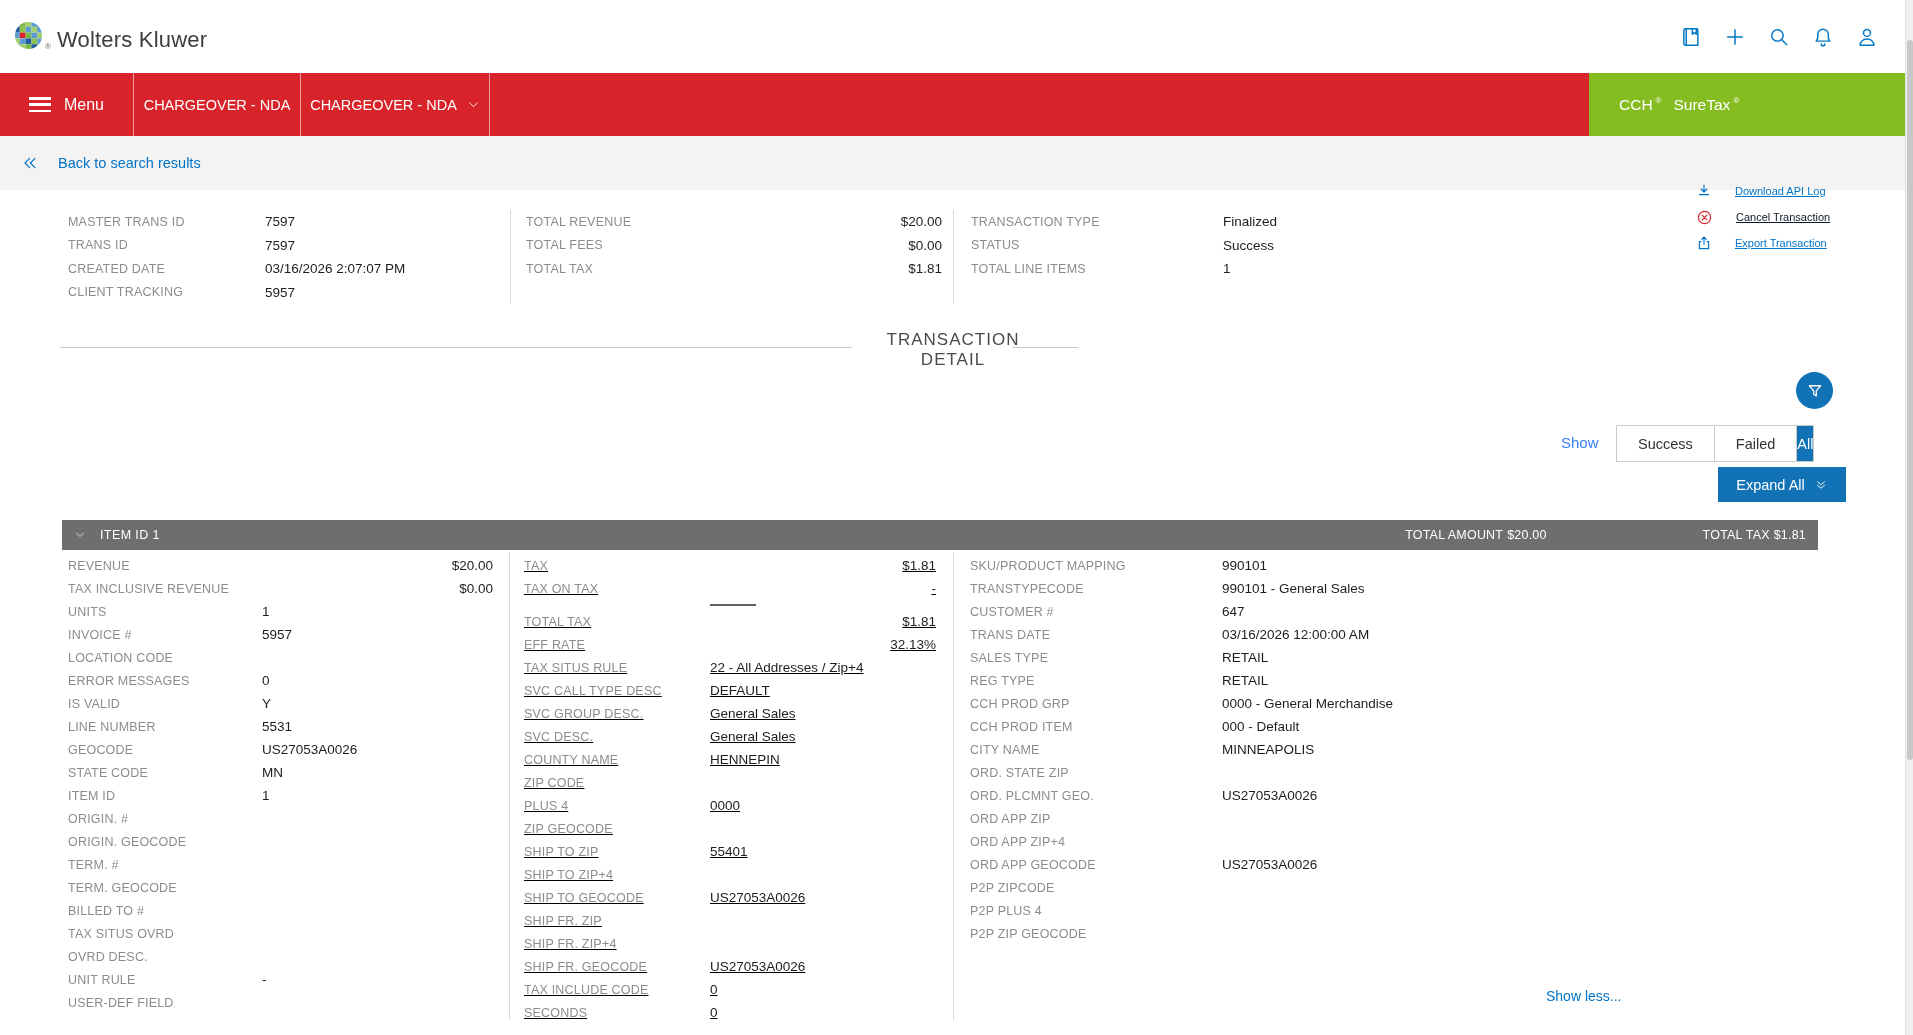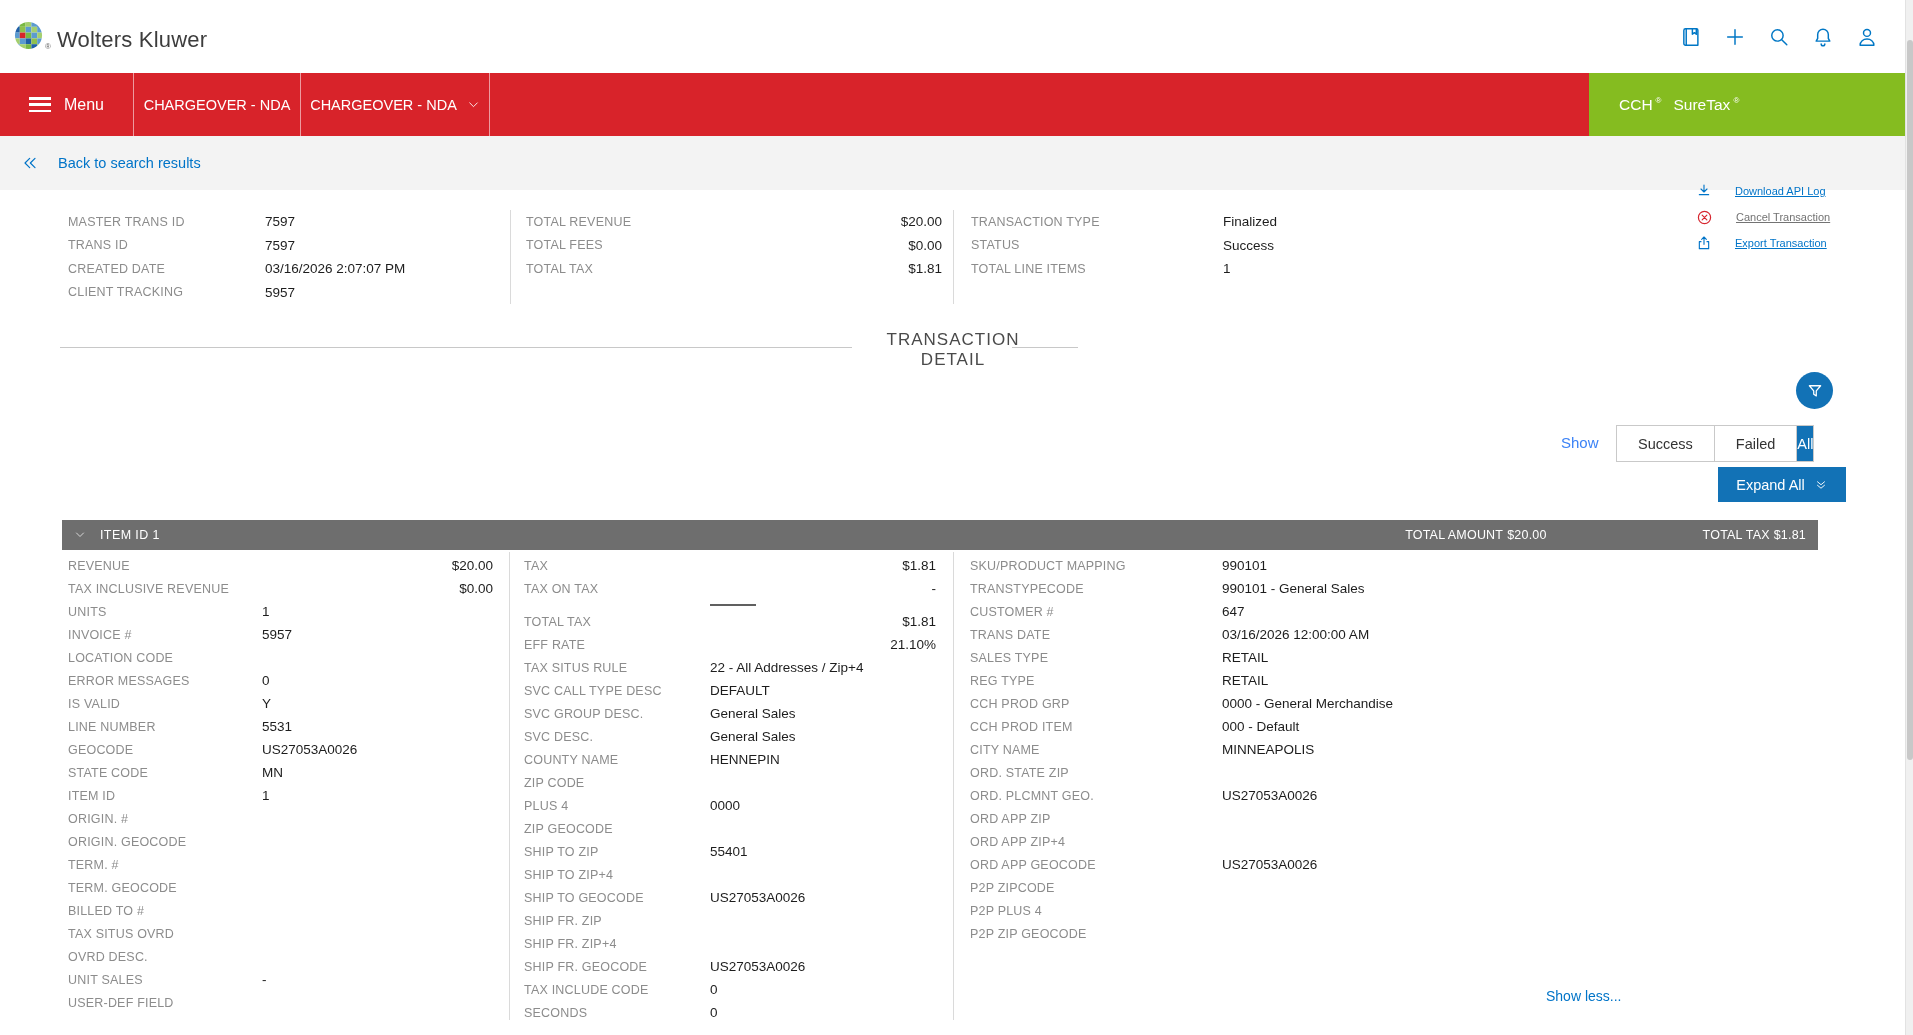--- a/index.html
+++ b/index.html
@@ -53,21 +53,21 @@
   .fieldrow.money .fvalue { text-align:right; }
   .rule-row { height:10px; display:flex; align-items:center; }
   .rule-row .rule { display:block; margin-left:186px; width:46px; border-top:2px solid #606060; }
 
   
   .actions { position:absolute; left:1696px; top:178px; }
   .action-row { height:26px; display:flex; align-items:center; cursor:pointer; }
   .action-row svg { fill:none; stroke-width:1.7; stroke-linecap:round; stroke-linejoin:round; }
   .action-row .alabel { margin-left:23px; font-size:11px;text-decoration:underline; }
   .action-blue { color:#0074c8; } .action-blue svg { stroke:#0074c8; }
-  .action-red { color:#737373; } .action-red svg { stroke:#d6252e; }
+  .action-red { color:#0f172a; } .action-red svg { stroke:#d6252e; }
 
   
   .td-line-left { position:absolute; top:347px; left:60px; width:792px; border-top:1px solid #c8c8c8; }
   .td-line-right { position:absolute; top:347px; left:1012px; width:66px; border-top:1px solid #c8c8c8; }
   .td-title { position:absolute; top:330px; left:858px; width:190px; text-align:center; font-size:17px; letter-spacing:1px; color:#4a4a4a; }
 
   
   .filter-fab { position:absolute; left:1796px; top:372px; width:37px; height:37px; border-radius:50%; background:#1272b6; display:flex; align-items:center; justify-content:center; cursor:pointer; }
   .filter-fab svg { stroke:#fff; fill:none; stroke-width:1.7; stroke-linejoin:round; }
   .show-label { position:absolute; left:1561px; top:434px; font-size:15px; color:#3b82f6; }
@@ -86,21 +86,21 @@
   .item-total-amount { margin-right:152px; }
   .item-totals .pair span { margin-left:4px; }
 
   .detail-body { position:absolute; left:62px; top:552px; width:1756px; height:470px; }
   .vdiv1 { position:absolute; left:447px; top:0; height:468px; border-left:1px solid #dadada; }
   .vdiv2 { position:absolute; left:891px; top:0; height:468px; border-left:1px solid #dadada; }
   .det-c1 { position:absolute; left:6px; top:2px; width:425px; }
   .det-c2 { position:absolute; left:462px; top:2px; width:412px; }
   .det-c3 { position:absolute; left:908px; top:2px; width:640px; }
   .det-c1 .fieldrow { grid-template-columns:194px 1fr; }
-  .det-c2 .fieldrow { grid-template-columns:186px 1fr; }
+  .det-c2 .fieldrow { grid-template-columns:186px 1fr;text-decoration:underline; }
   .det-c3 .fieldrow { grid-template-columns:252px 1fr; }
 
   .show-less { position:absolute; left:1546px; top:988px; color:#0074c8; font-size:14px; cursor:pointer; }
 
   
   .scrollbar { position:absolute; right:0; top:0; width:8px; height:1035px; background:#f0f0f0; border-left:1px solid #e2e2e2; }
   .scroll-thumb { position:absolute; left:1px; top:40px; width:6px; height:720px; background:#c8c8c8; border-radius:3px; }
 </style>
 </head>
 <body>
@@ -396,21 +396,21 @@
   </div>
         <div class="fieldrow">
     <span class="flabel">TAX SITUS OVRD</span>
     <span class="fvalue"></span>
   </div>
         <div class="fieldrow">
     <span class="flabel">OVRD DESC.</span>
     <span class="fvalue"></span>
   </div>
         <div class="fieldrow">
-    <span class="flabel">UNIT SALES</span>
+    <span class="flabel">UNIT RULE</span>
     <span class="fvalue">-</span>
   </div>
         <div class="fieldrow">
     <span class="flabel">USER-DEF FIELD</span>
     <span class="fvalue"></span>
   </div>
       </div>
     <div class="det-c2">
         <div class="fieldrow money">
     <span class="flabel">TAX</span>
@@ -422,21 +422,21 @@
   </div>
         <div class="fieldrow rule-row">
           <span class="rule"></span>
         </div>
         <div class="fieldrow money">
     <span class="flabel">TOTAL TAX</span>
     <span class="fvalue">$1.81</span>
   </div>
         <div class="fieldrow money">
     <span class="flabel">EFF RATE</span>
-    <span class="fvalue">21.10%</span>
+    <span class="fvalue">32.13%</span>
   </div>
         <div class="fieldrow">
     <span class="flabel">TAX SITUS RULE</span>
     <span class="fvalue">22 - All Addresses / Zip+4</span>
   </div>
         <div class="fieldrow">
     <span class="flabel">SVC CALL TYPE DESC</span>
     <span class="fvalue">DEFAULT</span>
   </div>
         <div class="fieldrow">

